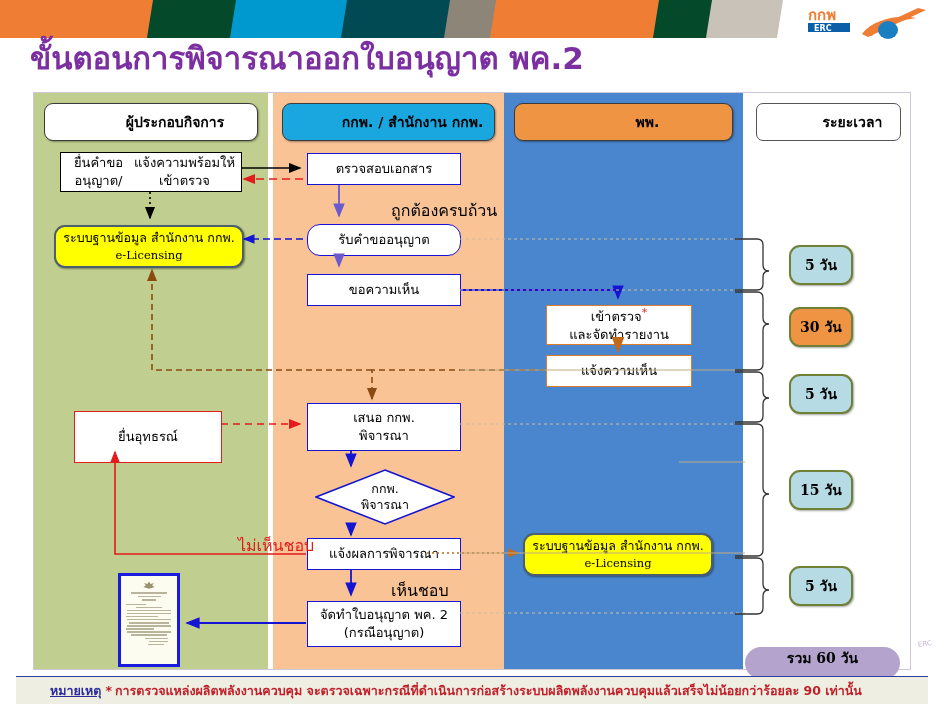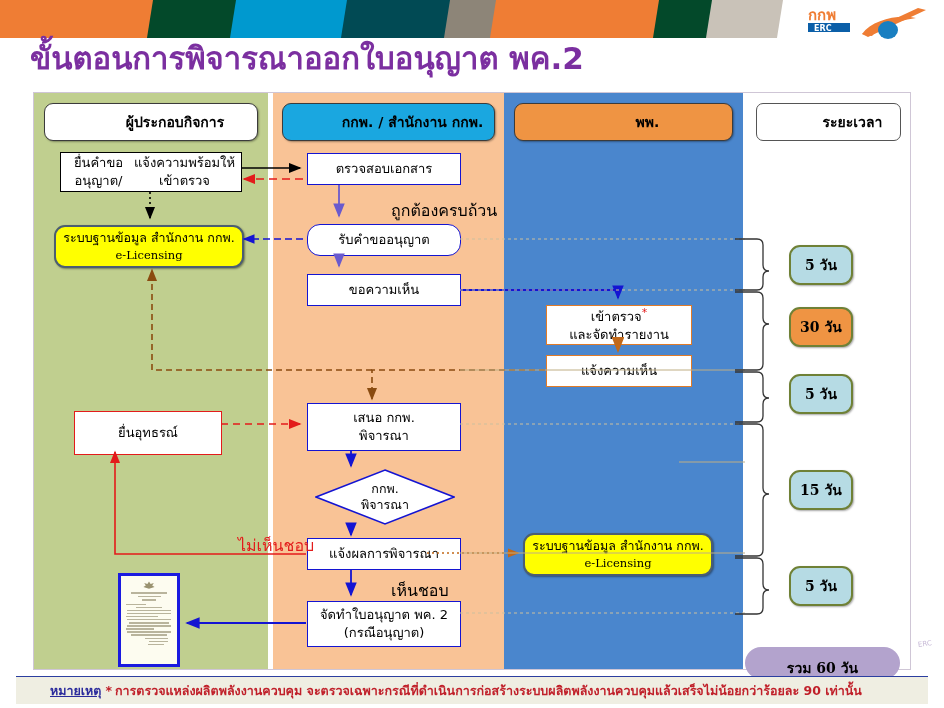--- a/index.html
+++ b/index.html
@@ -81,21 +81,21 @@
     display:flex;align-items:center;justify-content:center;
     font-size:14px;font-weight:bold;color:#000;
     box-shadow:1px 1px 2px rgba(0,0,0,.35);
     font-family:"DejaVu Serif","Liberation Serif",serif;
   }
   .dpill.cyan{background:#b6dbe4;}
   .dpill.orange{background:#ef9443;}
 
   .total{
     position:absolute;left:745px;top:647px;width:155px;height:32px;border-radius:16px;
-    background:#b3a3cd;display:flex;align-items:flex-end;justify-content:center;
+    background:#b3a3cd;display:flex;align-items:flex-start;justify-content:center;
     font-size:14px;font-weight:bold;color:#000;
     font-family:"DejaVu Serif","Liberation Serif",serif;
   }
 
   
   .foot{
     position:absolute;left:16px;top:676px;width:912px;height:28px;
     background:#efeee2;border-top:1.3px solid #2b3ea0;box-sizing:border-box;
     display:flex;align-items:center;padding-left:34px;
     font-size:12.5px;color:#c0202a;font-weight:bold;white-space:nowrap;
@@ -163,21 +163,21 @@
   <div class="box b-black" style="left:26px;top:59px;width:182px;height:40px;">
     <span>ยื่นคำขออนุญาต/</span>
     <span>แจ้งความพร้อมให้เข้าตรวจ</span>
   </div>
 
   <div class="elic" style="left:20px;top:132px;width:190px;height:43px;">
     <span>ระบบฐานข้อมูล สำนักงาน กกพ.</span>
     <span class="sub">e-Licensing</span>
   </div>
 
-  <div class="box b-red" style="left:40px;top:318px;width:148px;height:44px;">
+  <div class="box b-red" style="left:40px;top:318px;width:148px;height:52px;">
     <span>ยื่นอุทธรณ์</span>
   </div>
 
   <div class="cert" style="left:84px;top:480px;">
     <div class="crest">
       <svg viewBox="0 0 20 10" width="16" height="9">
           <path d="M10 0 L12 3 L16 2 L14 5 L17 7 L10 9 L3 7 L6 5 L4 2 L8 3 Z" fill="#9a9270"></path>
         </svg>
     </div>
     <div class="ln" style="width:78%;"></div>

